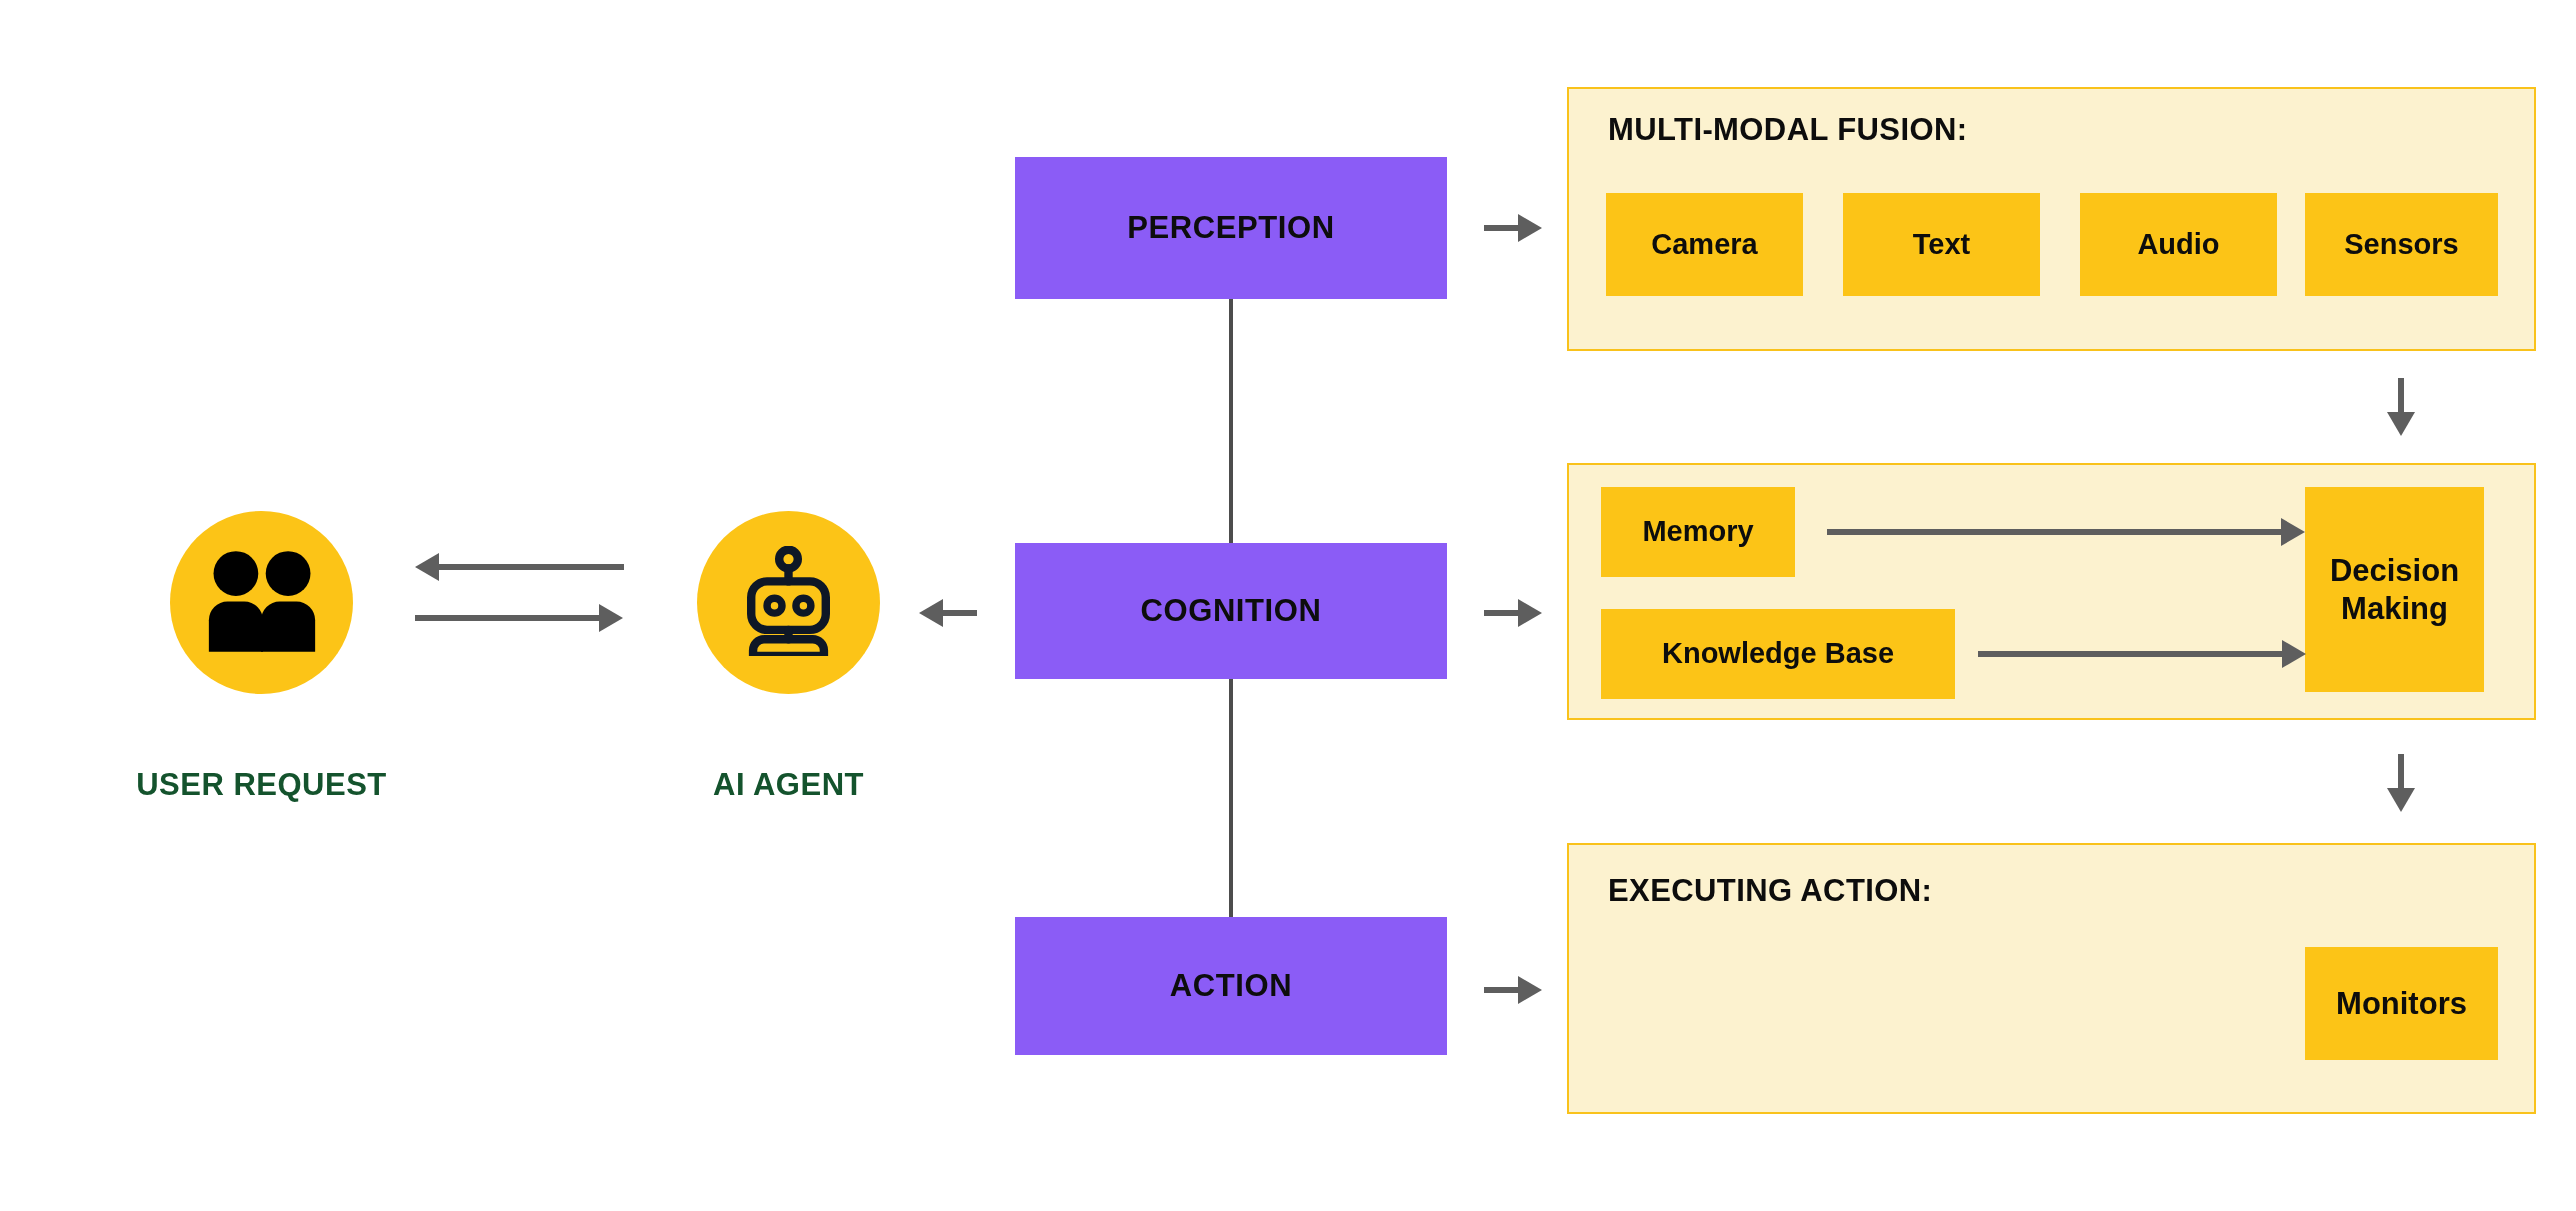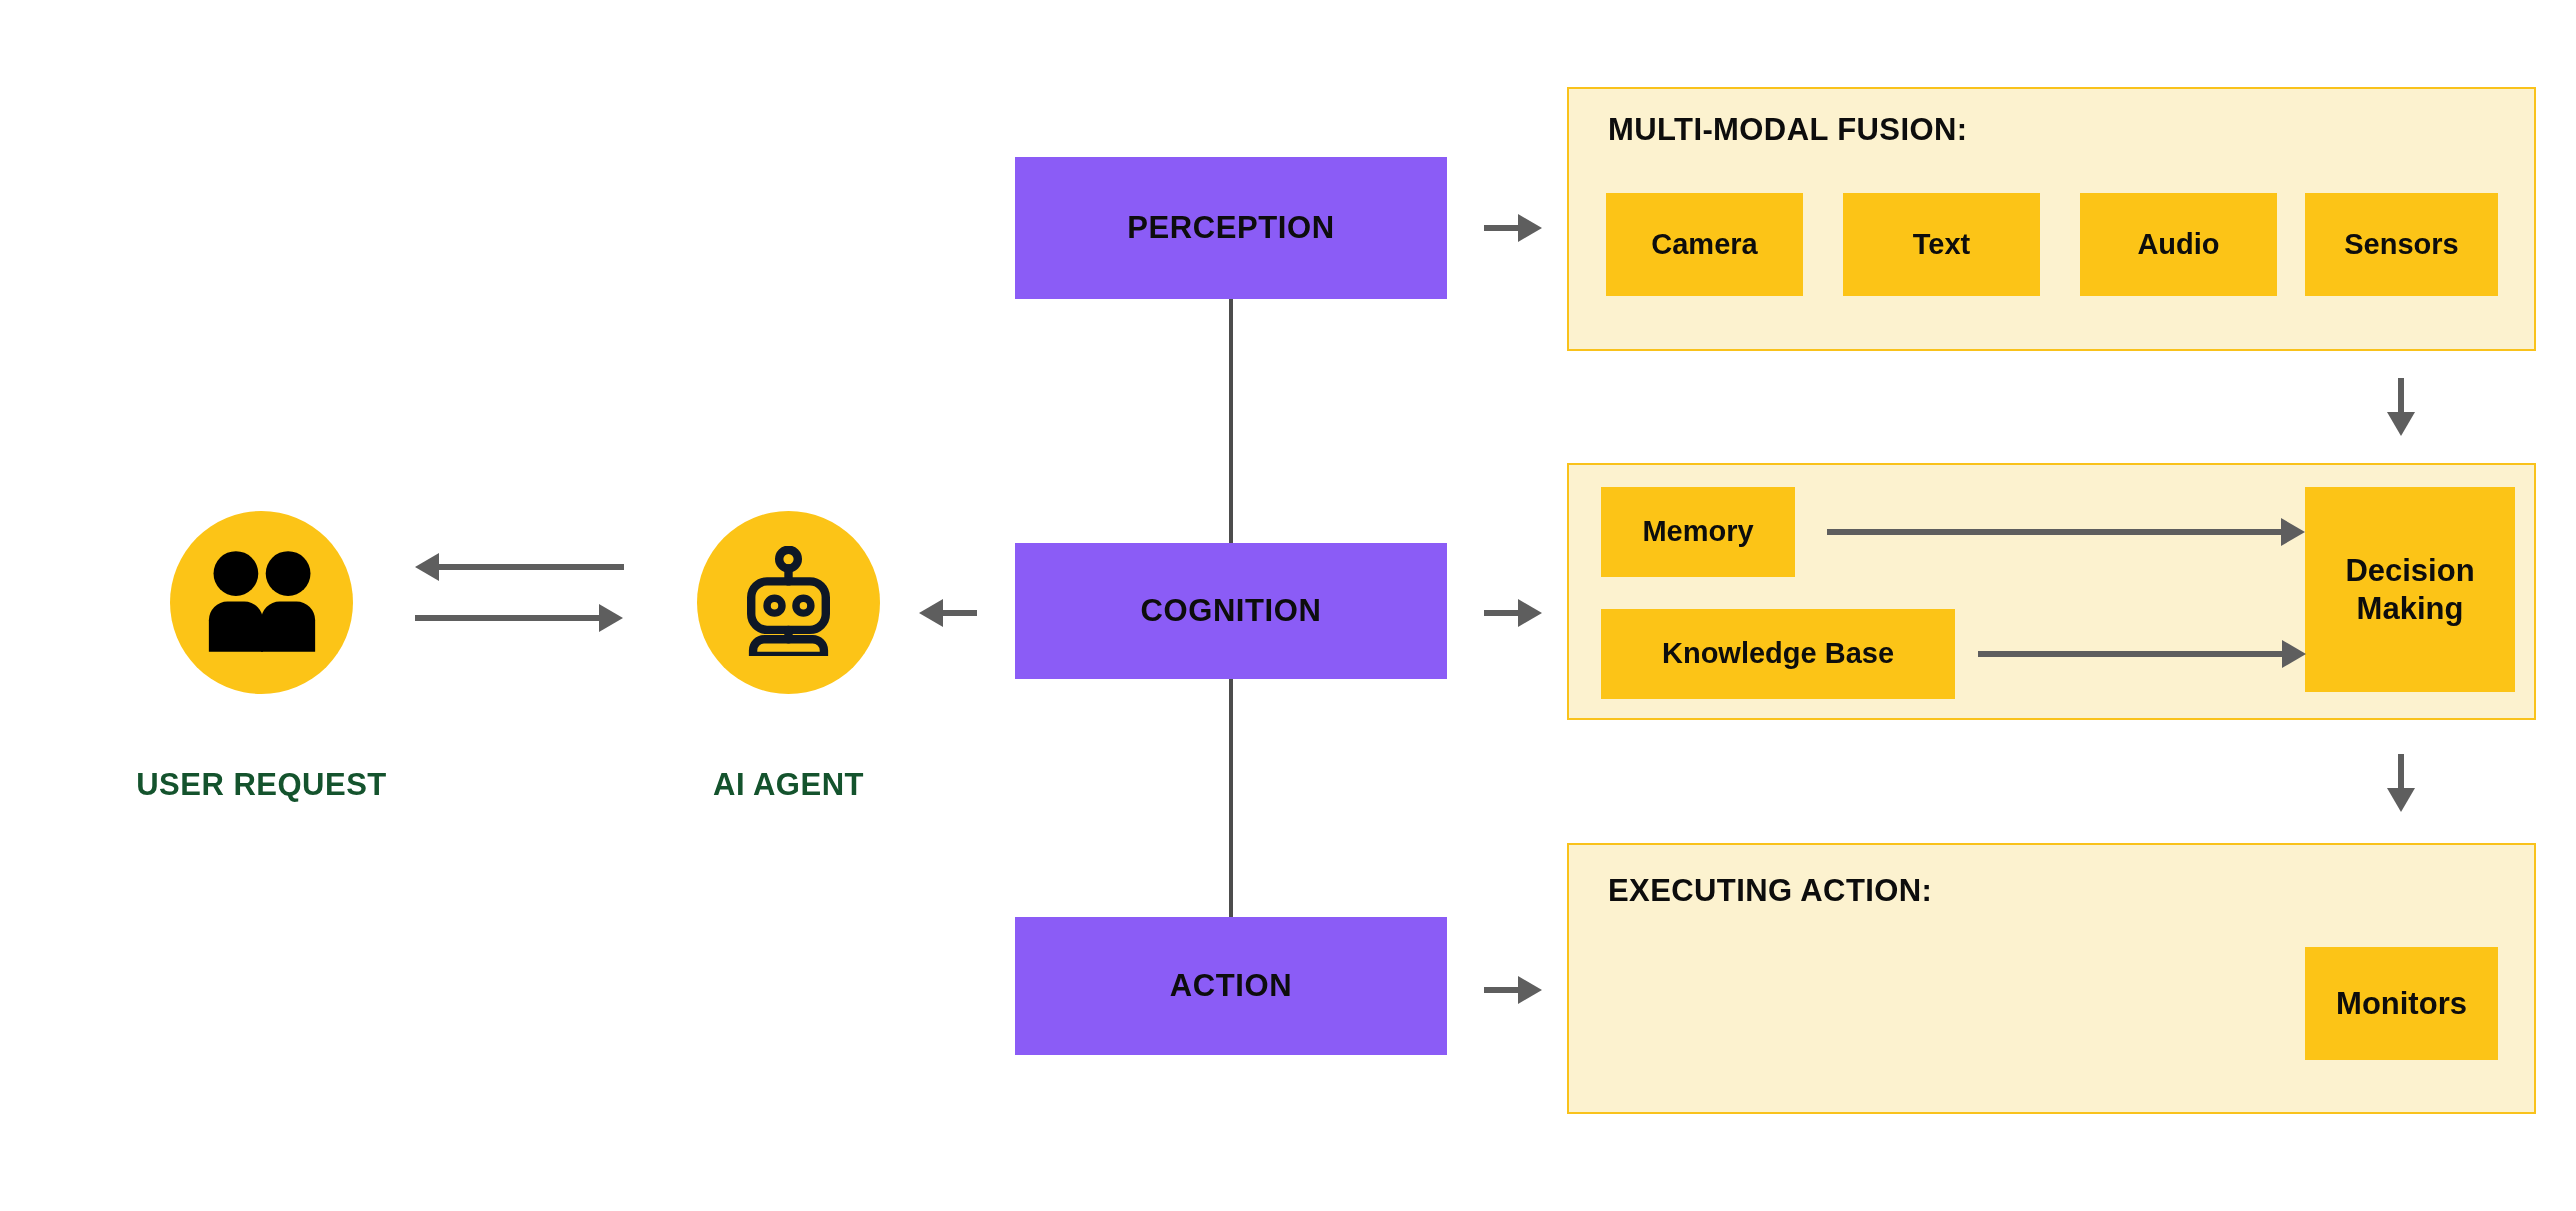--- a/index.html
+++ b/index.html
@@ -241,21 +241,21 @@
   </div>
 
   <div class="panel" style="left:1567px; top:463px; width:969px; height:257px;"></div>
 
   <div class="chip" style="left:1601px; top:487px; width:194px; height:90px;">
     <span>Memory</span>
   </div>
   <div class="chip" style="left:1601px; top:609px; width:354px; height:90px;">
     <span>Knowledge Base</span>
   </div>
-  <div class="chip big" style="left:2305px; top:487px; width:210px; height:205px; flex-direction:column;">
+  <div class="chip big" style="left:2305px; top:487px; width:179px; height:205px; flex-direction:column;">
     <span>Decision</span>
     <span>Making</span>
   </div>
 
   <div class="arrow-h right" style="left:1827px; top:532px; width:478px;">
     <div class="shaft" style="left:0; width:457px;"></div>
     <div class="head"></div>
   </div>
   <div class="arrow-h right" style="left:1978px; top:654px; width:328px;">
     <div class="shaft" style="left:0; width:307px;"></div>

